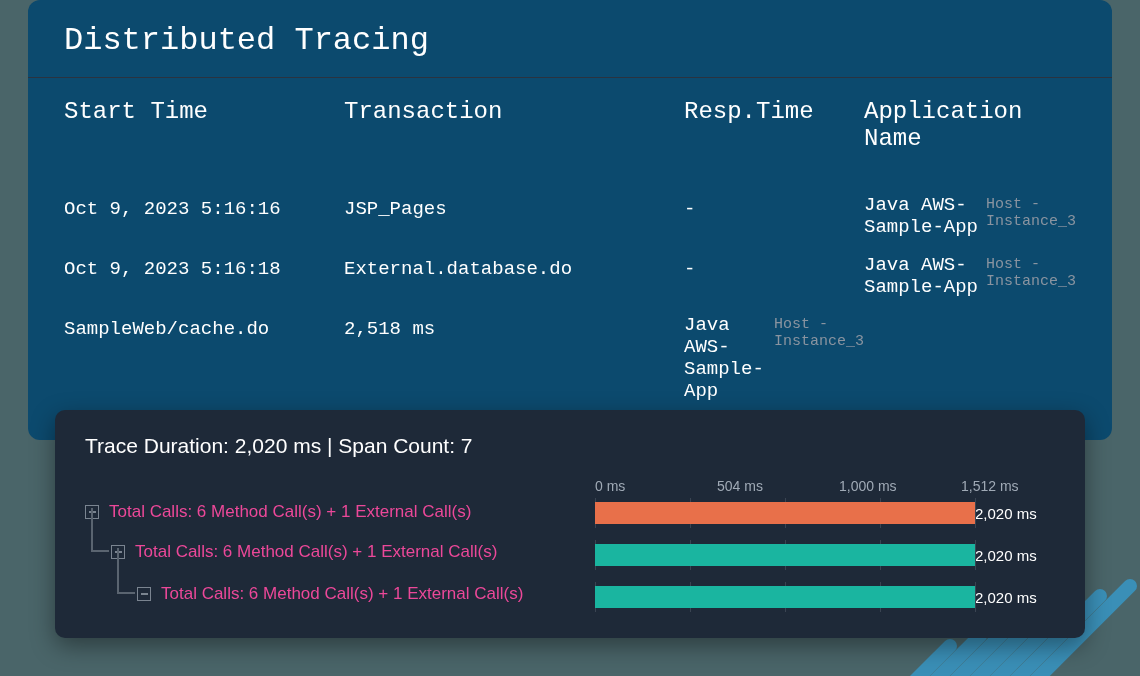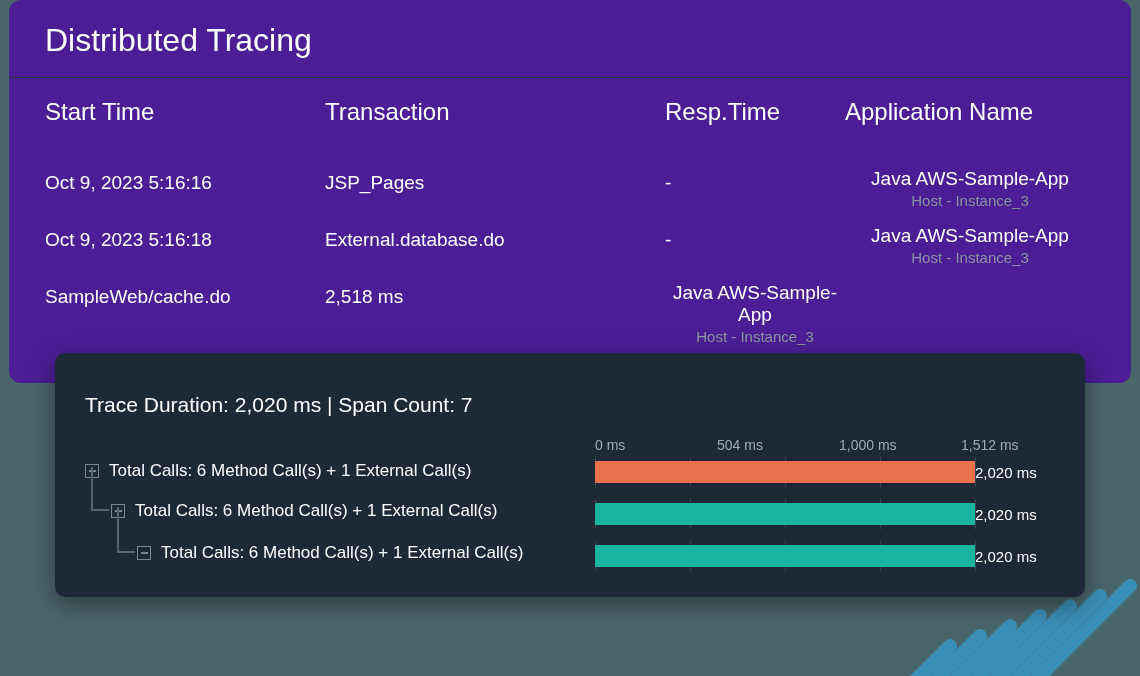--- a/index.html
+++ b/index.html
@@ -9,26 +9,27 @@
     }
     body {
       background: #4a6569;
       font-family: -apple-system, BlinkMacSystemFont, 'Segoe UI', Arial, sans-serif;
       width: 1140px;
       height: 676px;
       overflow: hidden;
       position: relative;
     }
     .main-panel {
-      background: #4c1d95;
+      background: #0c4a6e;
       border-radius: 12px;
-      margin: 0 9px;
+      margin: 0 28px;
       padding: 0;
       position: relative;
       z-index: 2;
+      font-family: Liberation Mono, monospace;
     }
     .page-title {
       color: #fff;
       font-size: 32px;
       font-weight: 500;
       padding: 22px 36px 18px;
       border-bottom: 1px solid #2a3340;
     }
     .trace-table {
       padding: 20px 36px 30px;
@@ -47,38 +48,37 @@
       padding: 8px 0;
       align-items: start;
     }
     .cell {
       color: #fff;
       font-size: 19px;
       padding: 4px 0;
     }
     .app-cell {
       display: flex;
-      flex-direction: column;
-      text-align: center;
+      flex-direction: row;
     }
     .app-name {
       color: #fff;
       font-size: 19px;
       font-weight: 500;
     }
     .app-host {
       color: #8a94a0;
       font-size: 15px;
       margin-top: 2px;
     }
     .detail-panel {
       background: #1e2938;
       border-radius: 10px;
       margin: -30px 55px 0 55px;
-      padding: 40px 30px 30px;
+      padding: 24px 30px 30px;
       position: relative;
       z-index: 3;
       box-shadow: 0 8px 24px rgba(0,0,0,0.4);
     }
     .detail-summary {
       color: #fff;
       font-size: 21px;
       font-weight: 400;
       margin-bottom: 20px;
     }
@@ -86,21 +86,21 @@
       display: flex;
       gap: 20px;
     }
     .tree-section {
       flex: 0 0 490px;
       padding-top: 24px;
     }
     .tree-node {
       display: flex;
       align-items: center;
-      color: #ffffff;
+      color: #ec4899;
       font-size: 17px;
       position: relative;
     }
     .tree-node-1 {
       padding-left: 0;
       margin-bottom: 20px;
     }
     .tree-node-2 {
       padding-left: 26px;
       margin-bottom: 22px;

